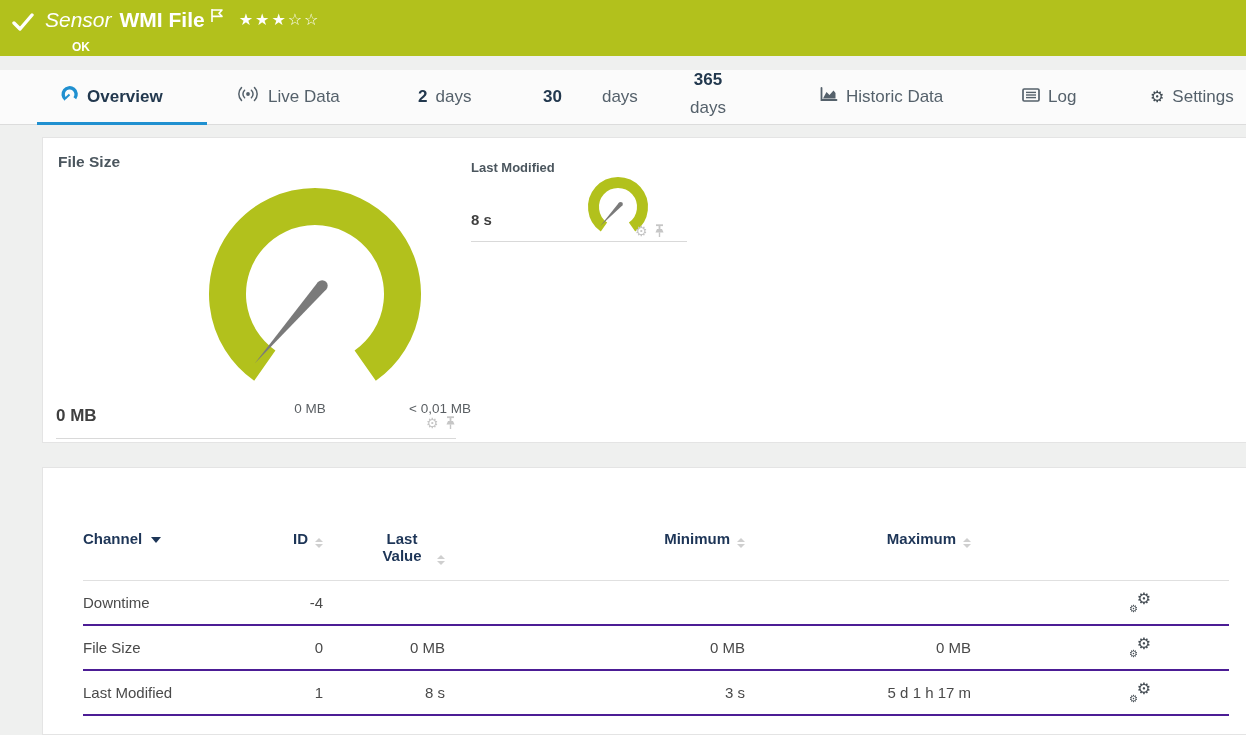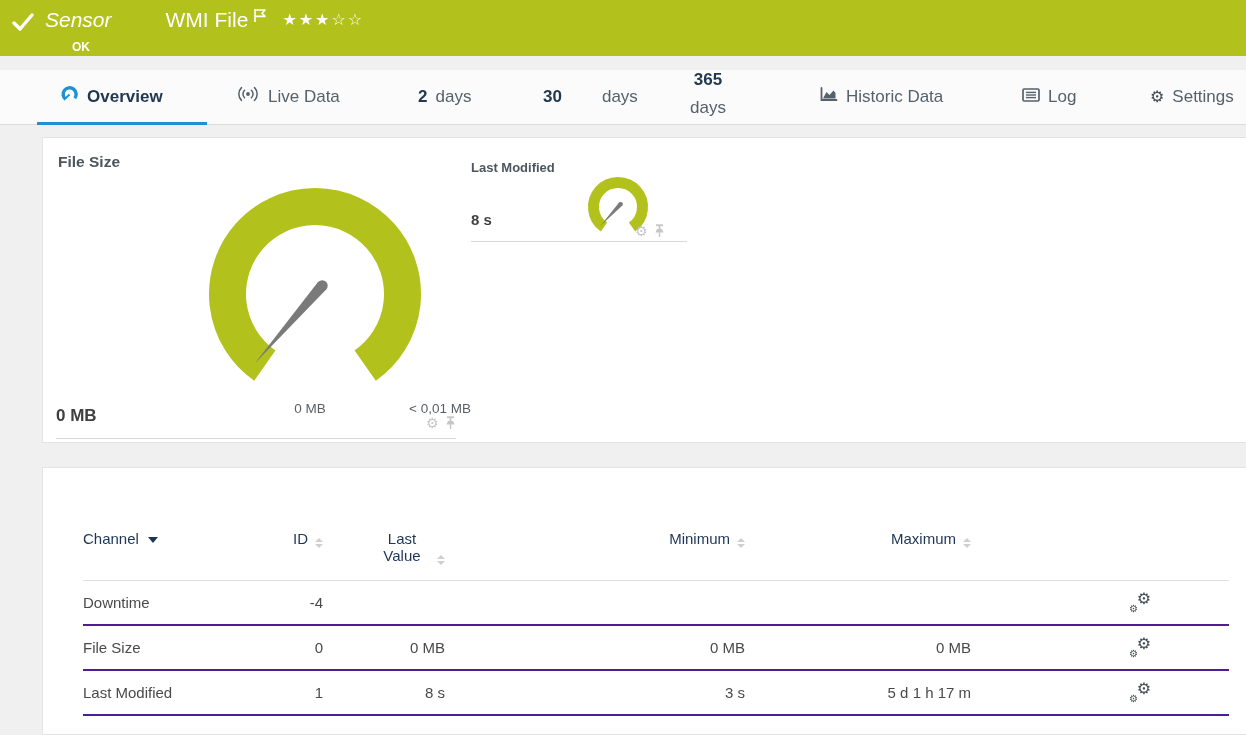--- a/index.html
+++ b/index.html
@@ -9,21 +9,21 @@
     background:#eff0ef; overflow:hidden;
     font-family:"Liberation Sans", sans-serif;
     -webkit-font-smoothing:antialiased;
   }
 
   
   .topbar { position:absolute; left:0; top:0; width:1246px; height:56px; background:#b2c11c; color:#fff; }
   .titlerow { position:absolute; left:12px; top:6px; display:flex; align-items:flex-start; }
   .check-wrap { margin-top:7px; margin-right:10px; }
   .kind { font-style:italic; font-weight:400; font-size:21px; line-height:28px; margin-right:8px; }
-  .sensor-title { font-weight:400; font-size:21px; line-height:28px;margin-left:46px; }
+  .sensor-title { font-weight:700; font-size:21px; line-height:28px; }
   .flag-wrap { margin:2px 0 0 5px; }
   .stars { margin:4px 0 0 14px; font-size:16px; letter-spacing:2px; color:#fff; }
   .statusrow { position:absolute; left:72px; top:40px; font-size:12px; font-weight:700; }
 
   
   .tabstrip { position:absolute; left:0; top:70px; width:1246px; height:55px; background:#fbfbfb; border-bottom:1px solid #dcdcdc; }
   .tab { position:absolute; top:0; height:53px; display:flex; align-items:center; gap:8px; font-size:17px; color:#55616b; cursor:pointer; }
   .tab .num { font-weight:700; color:#22384e; }
   .tab.active { color:#22384e; font-weight:700; }
   .active-underline { position:absolute; left:37px; bottom:-1px; width:170px; height:3px; background:#2090d0; }
@@ -54,21 +54,21 @@
   .tools-small { left:592px; top:86px; }
   .panel-tools .gear-glyph { color:#c6c6c6; font-size:14px; }
 
   .gauge-svg { position:absolute; }
   .g-big   { left:160px; top:44px; }
   .g-small { left:538px; top:32px; }
 
   
   .tbl-wrap { position:absolute; left:40px; top:46px; }
   table.channels { border-collapse:collapse; table-layout:fixed; width:1146px; }
-  th { vertical-align:top; padding-top:16px; height:66px; font-size:15px; font-weight:400; color:#1d3557; border-bottom:1px solid #e0e0e0; }
+  th { vertical-align:top; padding-top:16px; height:66px; font-size:15px; font-weight:700; color:#1d3557; border-bottom:1px solid #e0e0e0; }
   td { height:45px; vertical-align:middle; font-size:15px; color:#4a4a4a; border-bottom:2px solid #4c1d95; }
   .col-ch  { width:180px; } .col-id { width:60px; } .col-lv { width:122px; }
   .col-min { width:300px; } .col-max{ width:226px; } .col-gear{ width:258px; }
   .al { text-align:left; } .ar { text-align:right; }
   .lv-head { display:inline-block; max-width:56px; text-align:center; }
   .sort { display:inline-flex; flex-direction:column; gap:2px; margin-left:7px; vertical-align:2px; }
   .sort .up   { width:0; height:0; border-left:4px solid transparent; border-right:4px solid transparent; border-bottom:4px solid #cfcfcf; }
   .sort .down { width:0; height:0; border-left:4px solid transparent; border-right:4px solid transparent; border-top:4px solid #cfcfcf; }
   .caret-active { display:inline-block; width:0; height:0; border-left:5px solid transparent; border-right:5px solid transparent; border-top:6px solid #1d3557; margin-left:9px; vertical-align:1px; }
   .gear-cell { text-align:right; padding-right:78px; }

